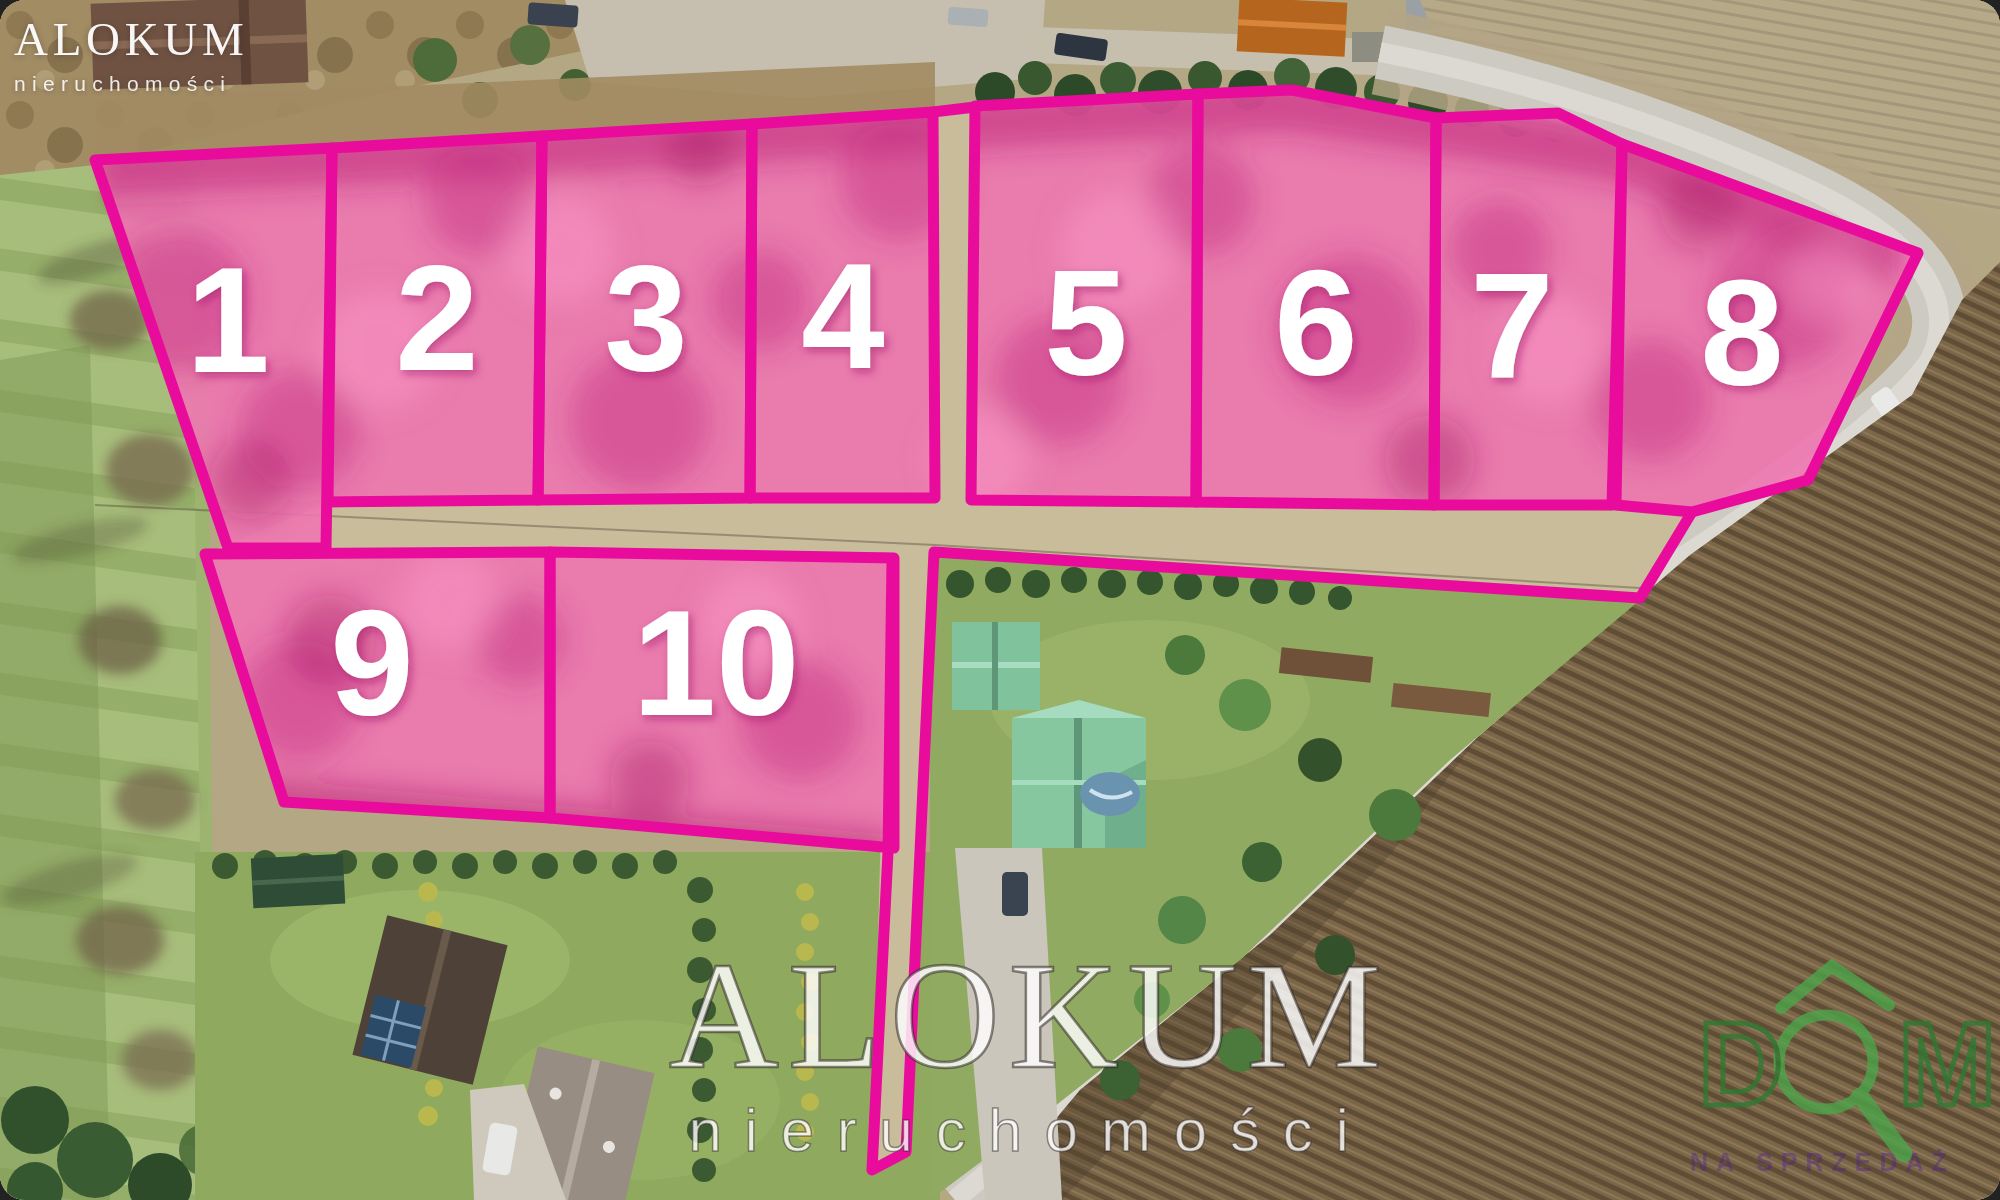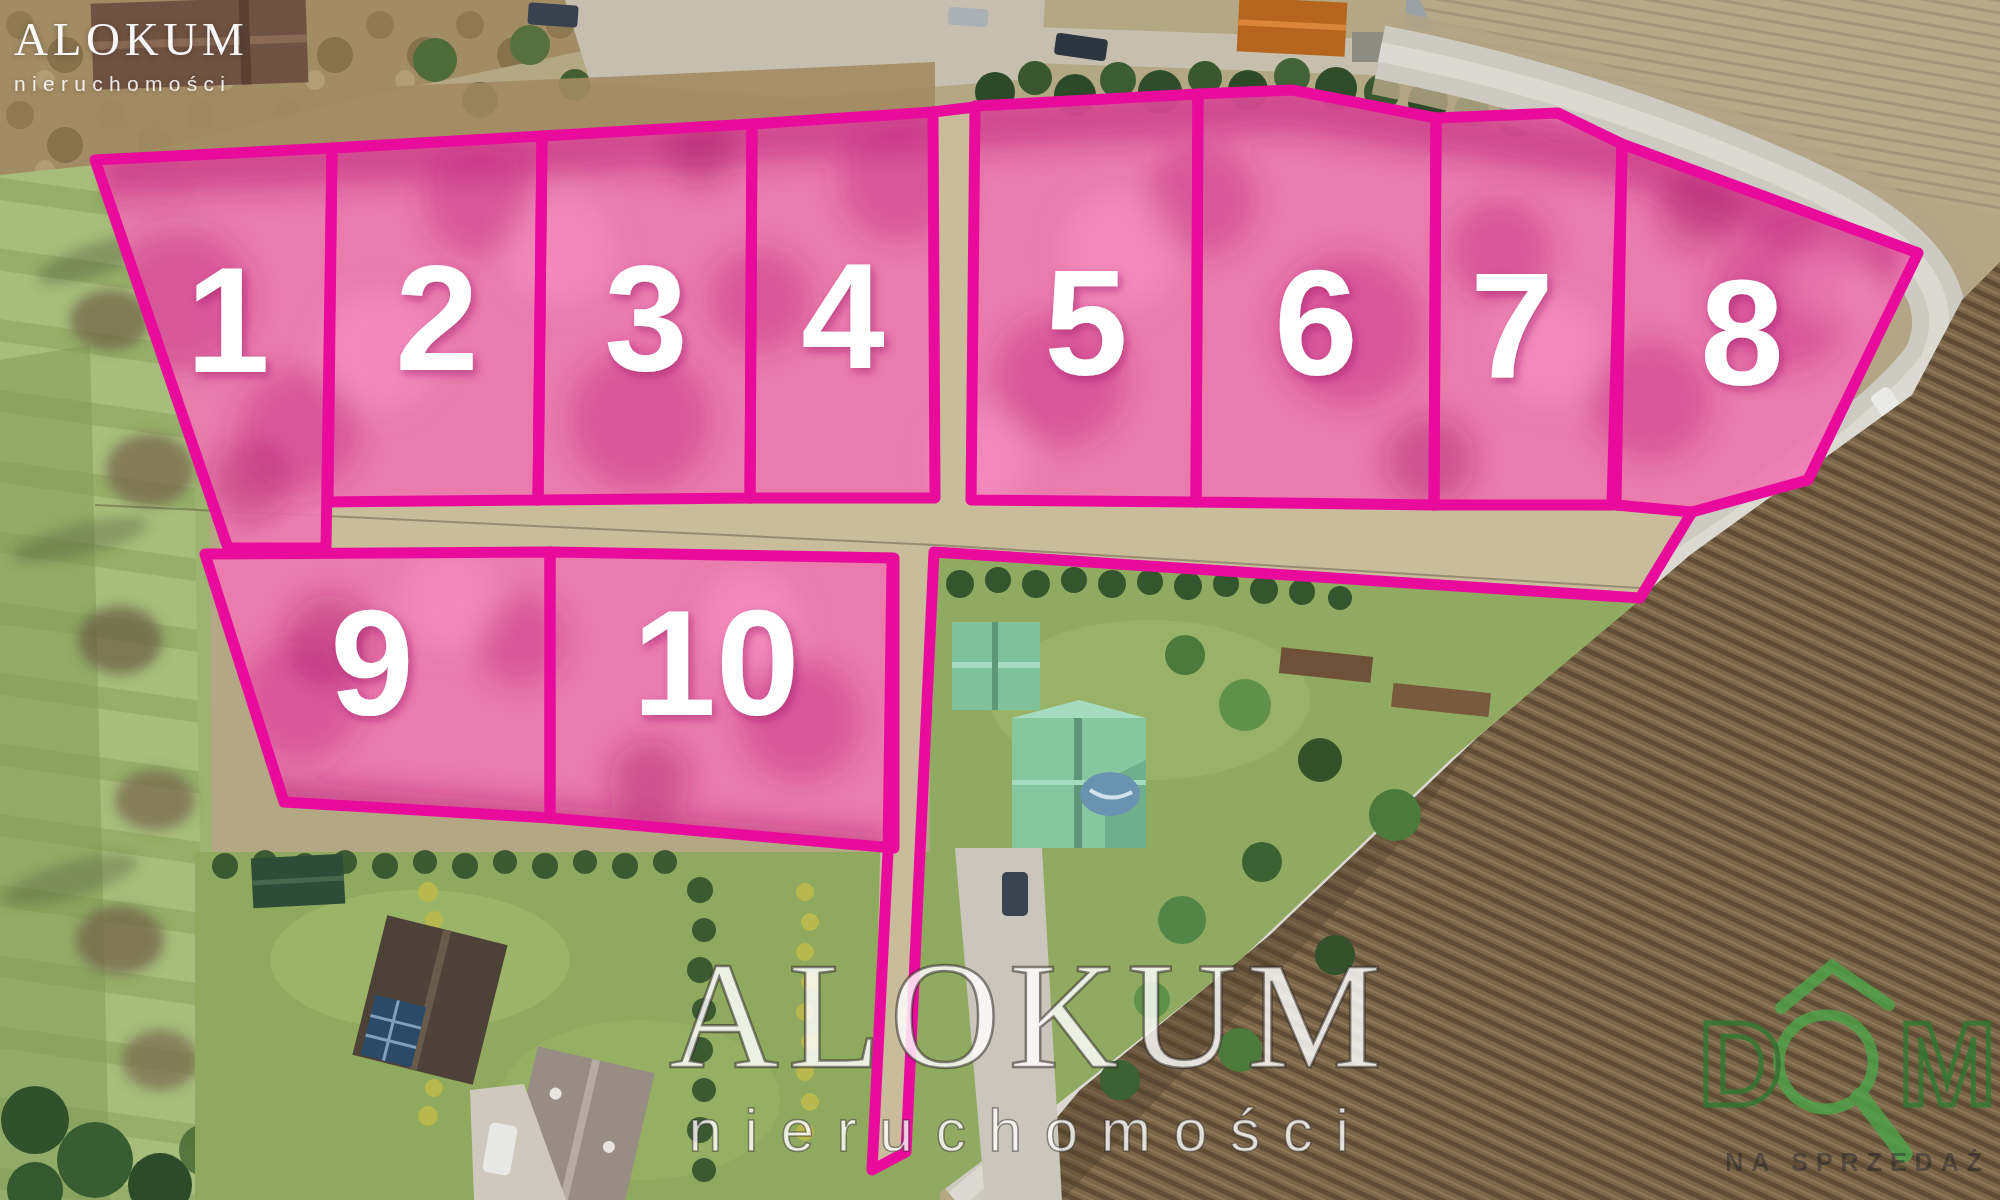--- a/index.html
+++ b/index.html
@@ -1,35 +1,35 @@
 <!DOCTYPE html>
 <html><head>
 <meta charset="utf-8">
 <style>
   html,body{margin:0;padding:0;background:#222;}
   .stage{position:relative;width:2000px;height:1200px;overflow:hidden;
-         font-family:"Liberation Sans",sans-serif;background:#b9ad8c;}
+         font-family:"Liberation Sans",sans-serif;background:#b9ad8c;border-radius:25px;}
   .stage svg{position:absolute;left:0;top:0;}
   
   .logo-tl{position:absolute;left:14px;top:12px;color:rgba(255,255,255,.95);z-index:30;}
   .logo-tl .t{font-family:"Liberation Serif",serif;font-size:47px;letter-spacing:.10em;
               text-shadow:0 1px 6px rgba(40,30,30,.35);}
   .logo-tl .s{font-size:21px;font-weight:300;letter-spacing:.30em;margin-top:6px;
               color:rgba(255,255,255,.88);text-shadow:0 1px 5px rgba(40,30,30,.35);}
   
   .wm{position:absolute;left:600px;top:940px;width:860px;text-align:center;z-index:30;}
   .wm .t{font-family:"Liberation Serif",serif;font-size:152px;line-height:1.0;
          letter-spacing:.06em;color:rgba(255,255,255,.82);
          -webkit-text-stroke:2.5px rgba(45,38,34,.55);}
   .wm .s{font-size:60px;font-weight:300;letter-spacing:.38em;margin-top:4px;
          color:rgba(255,255,255,.80);-webkit-text-stroke:1.5px rgba(45,38,34,.5);}
   
   .dom{position:absolute;left:1690px;top:930px;z-index:30;}
-  .dom .tagline{position:absolute;left:0;top:218px;width:300px;text-align:right;
-        font-size:25px;font-weight:bold;letter-spacing:.32em;color:#0f172a;opacity:.38;}
+  .dom .tagline{position:absolute;left:0;top:218px;width:300px;text-align:left;
+        font-size:25px;font-weight:bold;letter-spacing:.32em;color:#4c1d95;opacity:.38;}
 </style>
 </head>
 <body>
 
 <div class="stage">
 
 <svg width="2000" height="1200" viewBox="0 0 2000 1200">
   <defs>
     <pattern id="meadow" width="70" height="70" patternUnits="userSpaceOnUse" patternTransform="rotate(8)">
       <rect width="70" height="70" fill="#a9bf7d"></rect>

